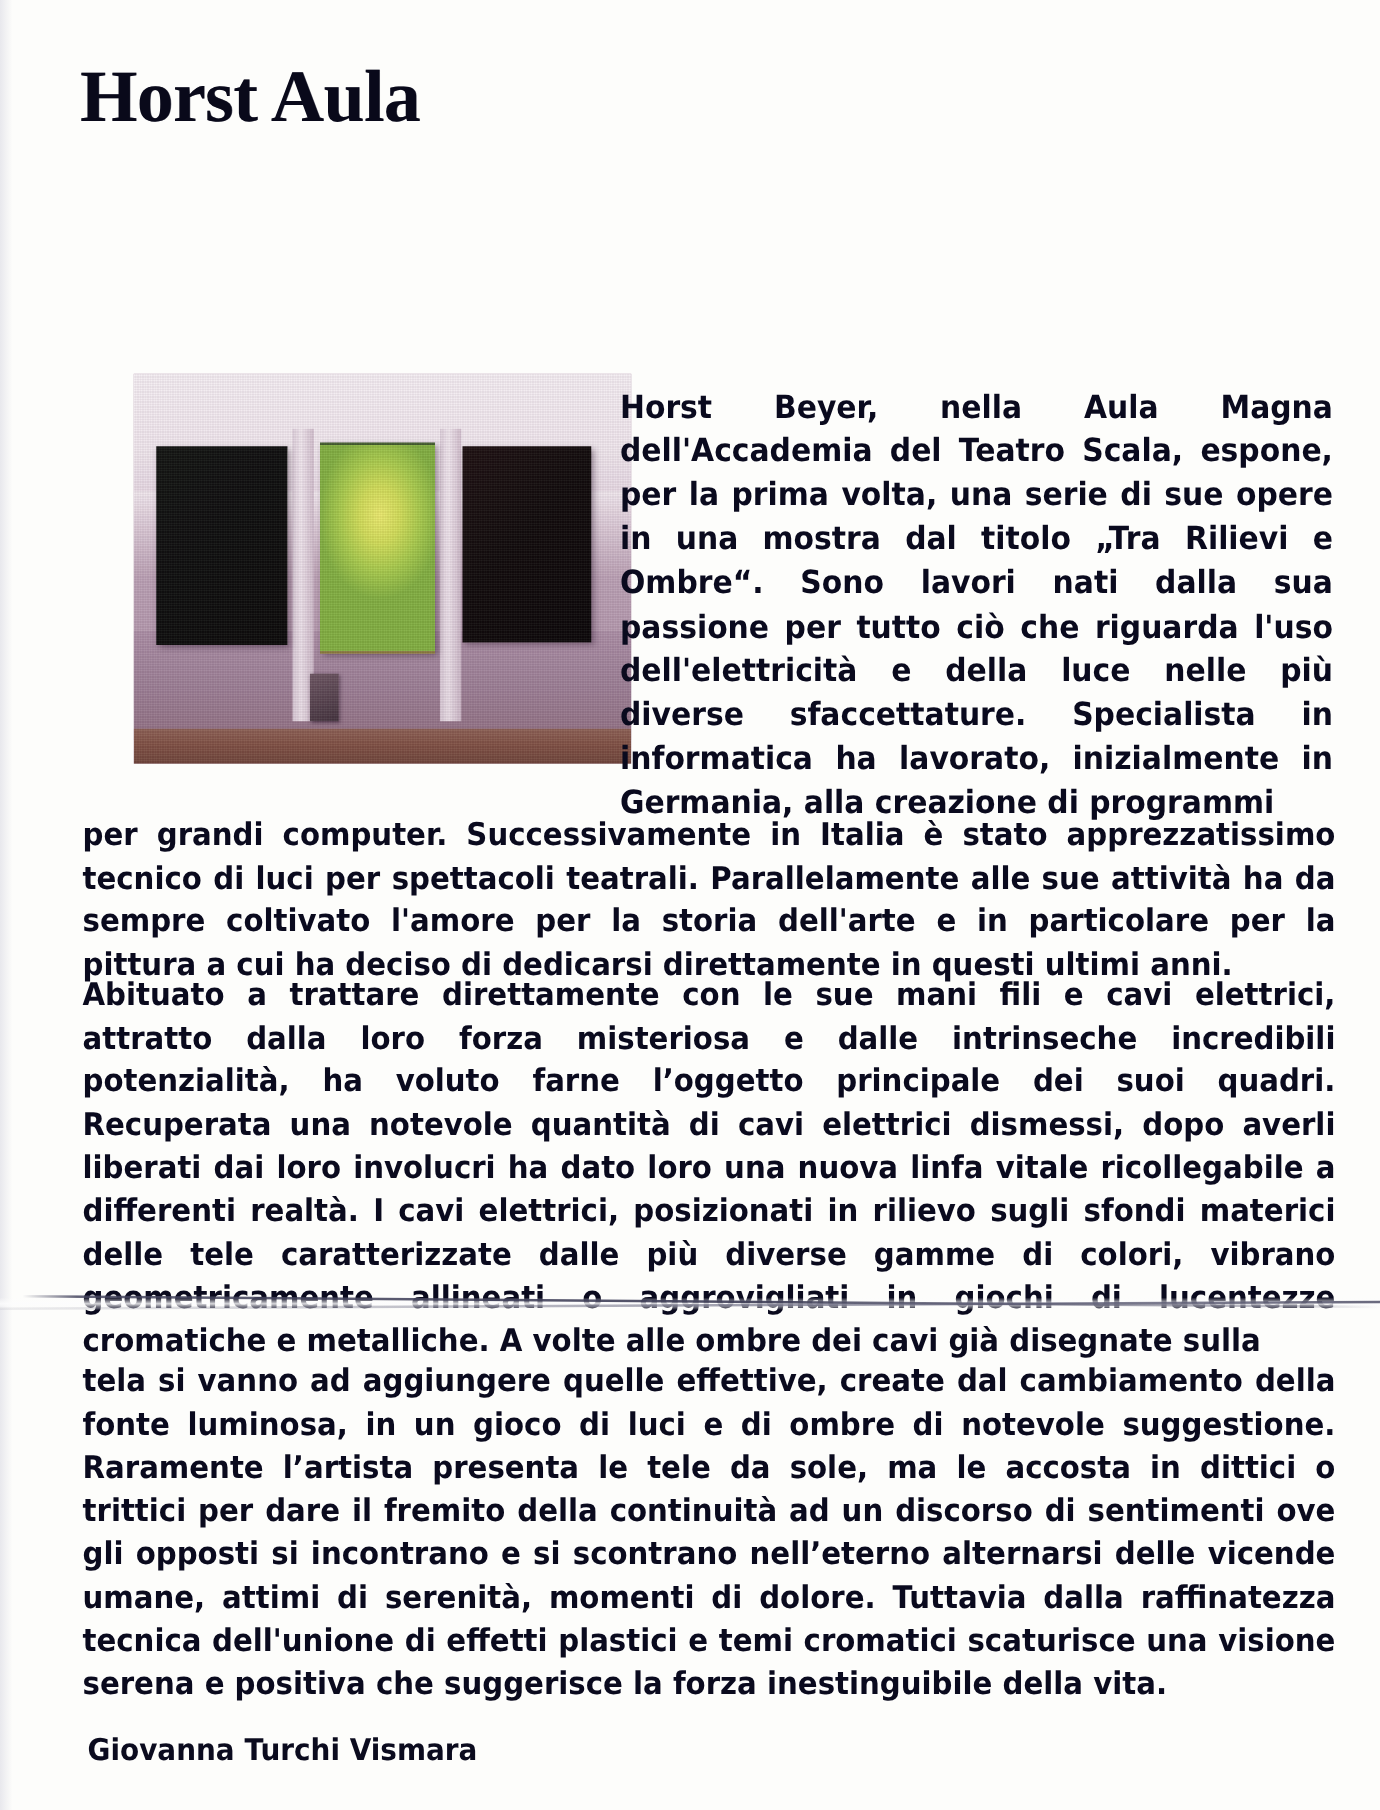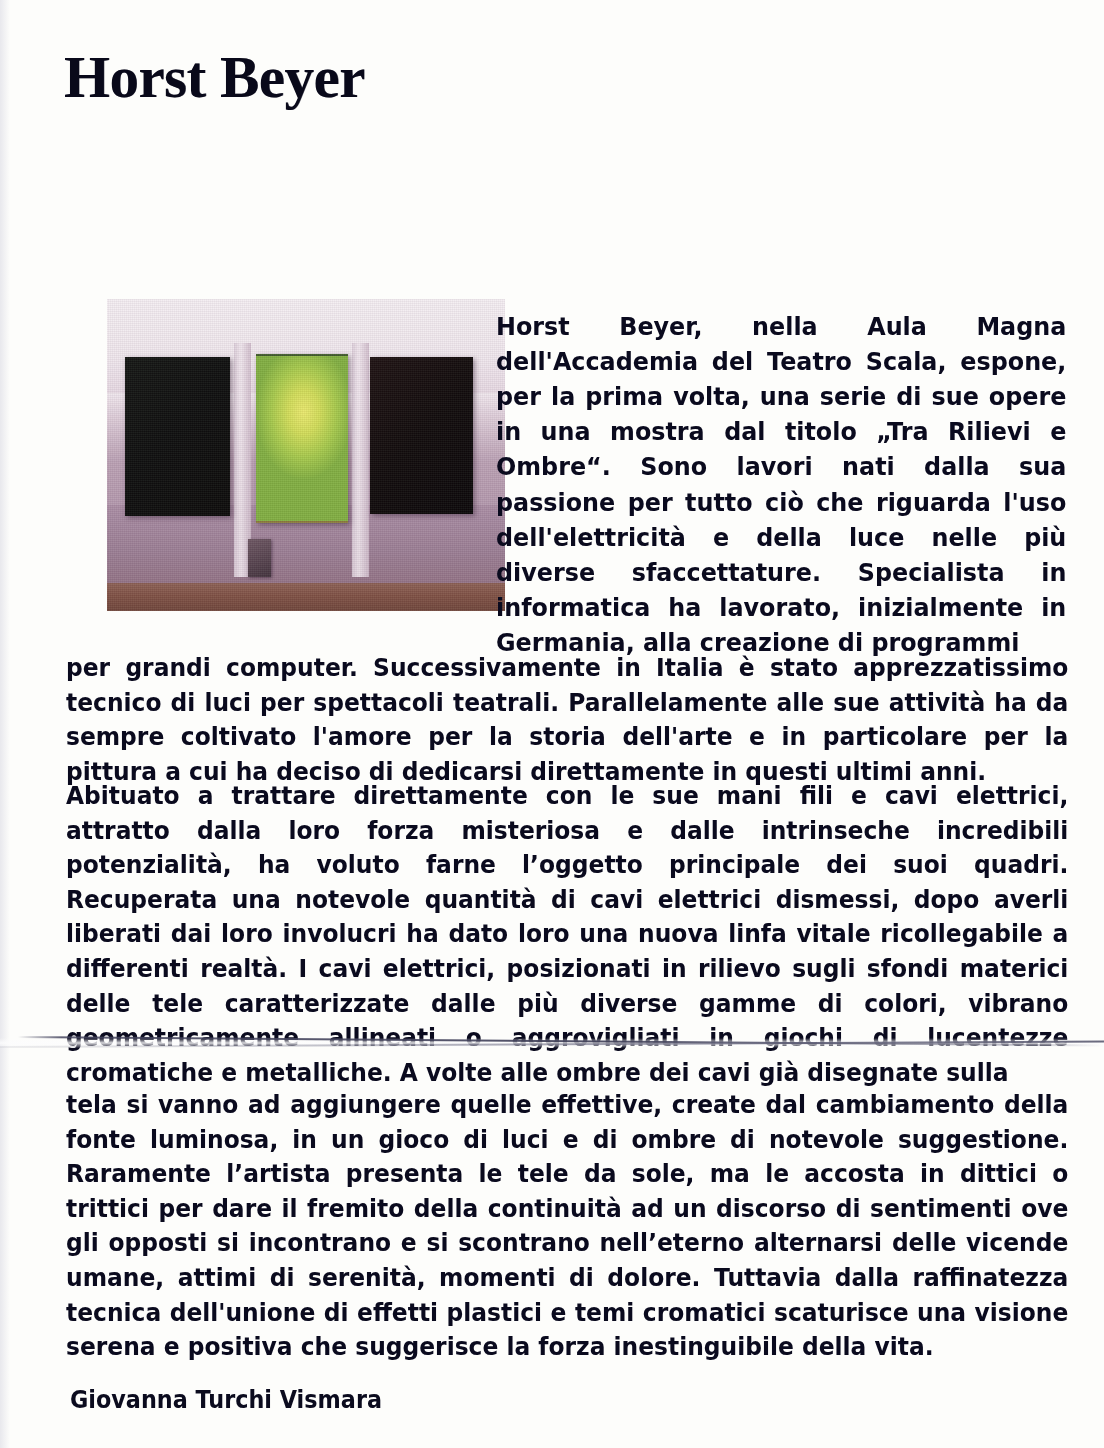--- a/index.html
+++ b/index.html
@@ -247,21 +247,21 @@
     pointer-events: none;
   }
 </style>
 </head>
 <body>
 
 <div id="page">
 
   <div class="edge-shadow-left"></div>
 
-  <h1 class="title">Horst Beyer</h1>
+  <h1 class="title">Horst Aula</h1>
 
 
   <figure class="photo">
     <div class="wall-top"></div>
     <div class="wall-mid"></div>
     <div class="wall-low"></div>
     <div class="floor"></div>
     <div class="pilaster p1"></div>
     <div class="pilaster p2"></div>
     <div class="panel dark-left"></div>

